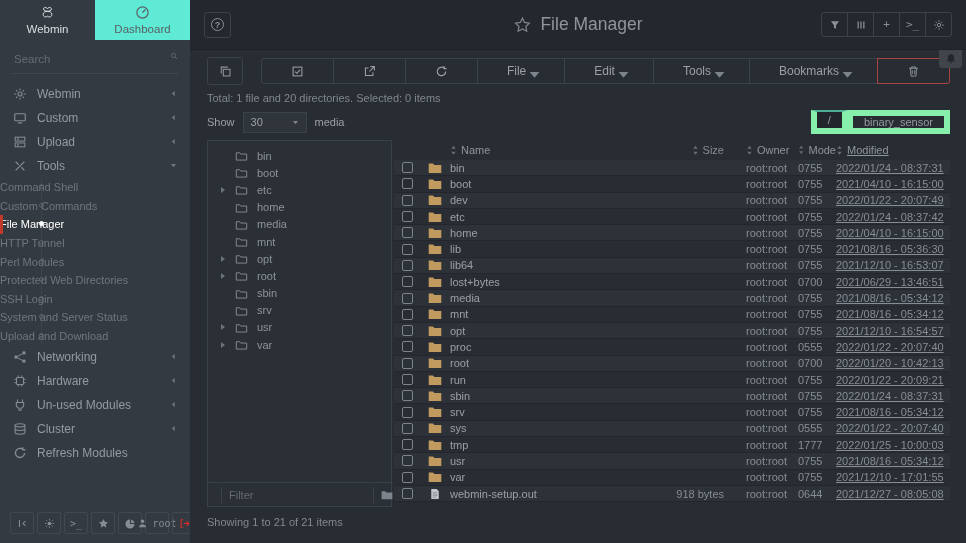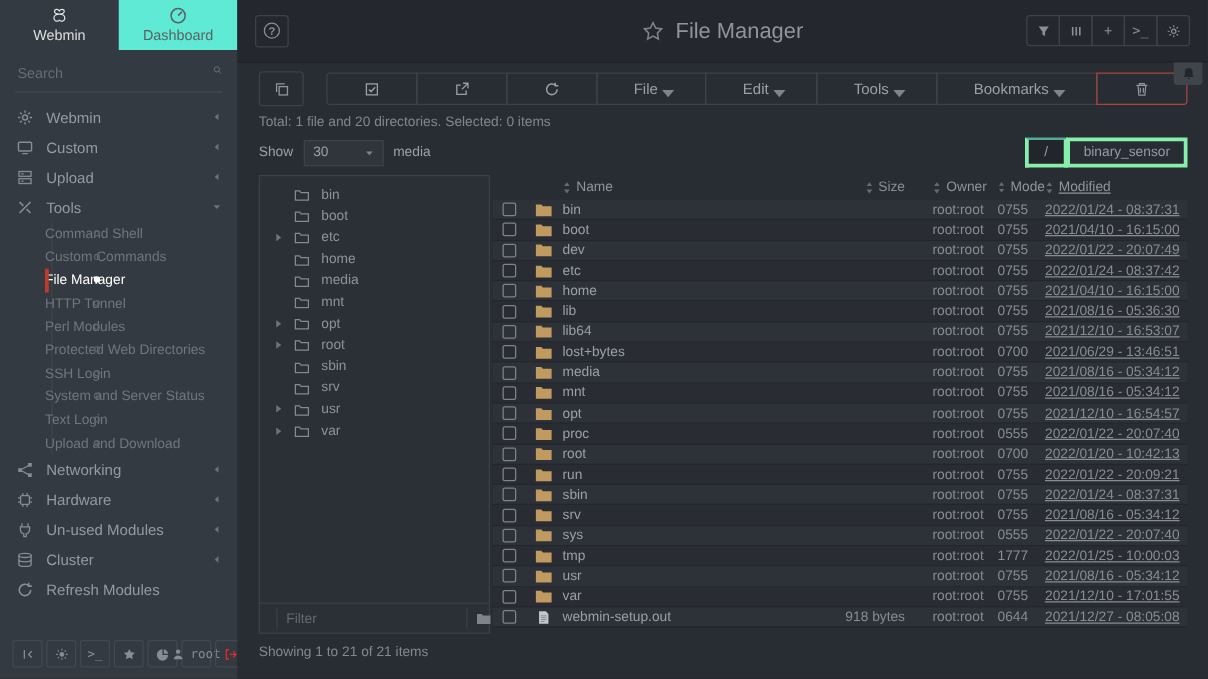--- a/index.html
+++ b/index.html
@@ -21,21 +21,21 @@
   .search-row input::placeholder{color:#666c72;}
   .search-ic{width:13px;height:13px;color:#6d737a;}
   .menu{flex:1;padding-top:8px;overflow:hidden;}
   .cat{display:flex;align-items:center;height:24px;padding:0 13px;color:#939aa1;font-size:12px;cursor:pointer;}
   .cat .cicon{width:14px;height:14px;margin-right:10px;color:#868d94;flex:none;}
   .cat .clabel{flex:1;}
   .cat .chev{width:7px;height:8px;color:#6d737a;}
   .children{position:relative;}
   .children::before{content:"";position:absolute;left:41px;top:0;bottom:0;width:1px;background:#3e444b;}
   .sub{display:flex;align-items:center;height:18.6px;position:relative;
-    color:#70767d;font-size:11px;cursor:pointer;margin-left:36px;}
+    color:#70767d;font-size:11px;cursor:pointer;}
   .sub .bullet{position:absolute;left:39px;top:50%;margin-top:-3px;width:5px;height:5px;
     border:1px solid #5d636a;border-radius:50%;background:transparent;}
   .sub.active{color:#ffffff;}
   .sub.active .bullet{background:#fff;border-color:#fff;}
   .sub.active::before{content:"";position:absolute;left:0;top:0;bottom:0;width:3px;background:#c0392b;}
   .side-footer{height:40px;display:flex;align-items:center;padding:0 10px;gap:3px;}
   .sf-btn{height:22px;min-width:24px;padding:0 5px;border:1px solid #42484f;border-radius:2px;
     display:flex;align-items:center;justify-content:center;gap:4px;color:#868d94;font-size:10px;
     background:transparent;cursor:pointer;font-family:"DejaVu Sans Mono",monospace;}
   .sf-btn svg{width:11px;height:11px;}
@@ -77,21 +77,21 @@
   .tb-g:first-child{border-radius:3px 0 0 3px;}
   .tb-g.danger{border:1px solid #a94442;border-radius:0 3px 3px 0;position:relative;z-index:2;color:#8f959c;}
 
   .total{font-size:11px;color:#81878e;margin-top:6px;}
   .show-row{display:flex;align-items:center;margin-top:6px;font-size:11px;color:#9aa0a6;height:24px;}
   .select-box{width:64px;height:21px;border:1px solid #3c424a;background:#30353c;margin:0 8px;
     display:flex;align-items:center;justify-content:space-between;padding:0 7px;color:#9aa0a6;
     font-size:11px;cursor:pointer;}
   .select-box .crt{width:7px;height:7px;color:#7d848b;}
   .path-tabs{margin-left:auto;display:flex;}
-  .ptab{height:24px;min-width:34px;padding:0 11px;border:3px solid #86efac;margin-left:-1px;
+  .ptab{height:24px;min-width:34px;padding:0 11px;border:6px solid #86efac;margin-left:-1px;
     display:flex;align-items:center;justify-content:center;color:#959ba2;font-size:11px;cursor:pointer;
     background:transparent;}
   .ptab.active{border-top:2px solid #4fae94;background:#22262c;}
 
   .panel{display:flex;margin-top:6px;height:367px;}
   .tree{width:185px;min-width:185px;border:1px solid #3b4148;background:#2b2f36;display:flex;
     flex-direction:column;}
   .tree-list{flex:1;padding-top:6px;}
   .titem{display:flex;align-items:center;height:17.2px;font-size:11px;color:#8d939a;cursor:pointer;
     position:relative;}
@@ -246,24 +246,20 @@
             <span class="bullet"></span>
             <span>Protected Web Directories</span>
           </div>
           <div class="sub">
             <span class="bullet"></span>
             <span>SSH Login</span>
           </div>
           <div class="sub">
             <span class="bullet"></span>
             <span>System and Server Status</span>
-          </div>
-          <div class="sub">
-            <span class="bullet"></span>
-            <span>Text Login</span>
           </div>
           <div class="sub">
             <span class="bullet"></span>
             <span>Upload and Download</span>
           </div>
         </div>
         <div class="cat">
           <span class="cicon">
             <svg viewBox="0 0 16 16">
               <rect x="1.8" y="6.4" width="3.4" height="3.4" fill="currentColor"></rect>

